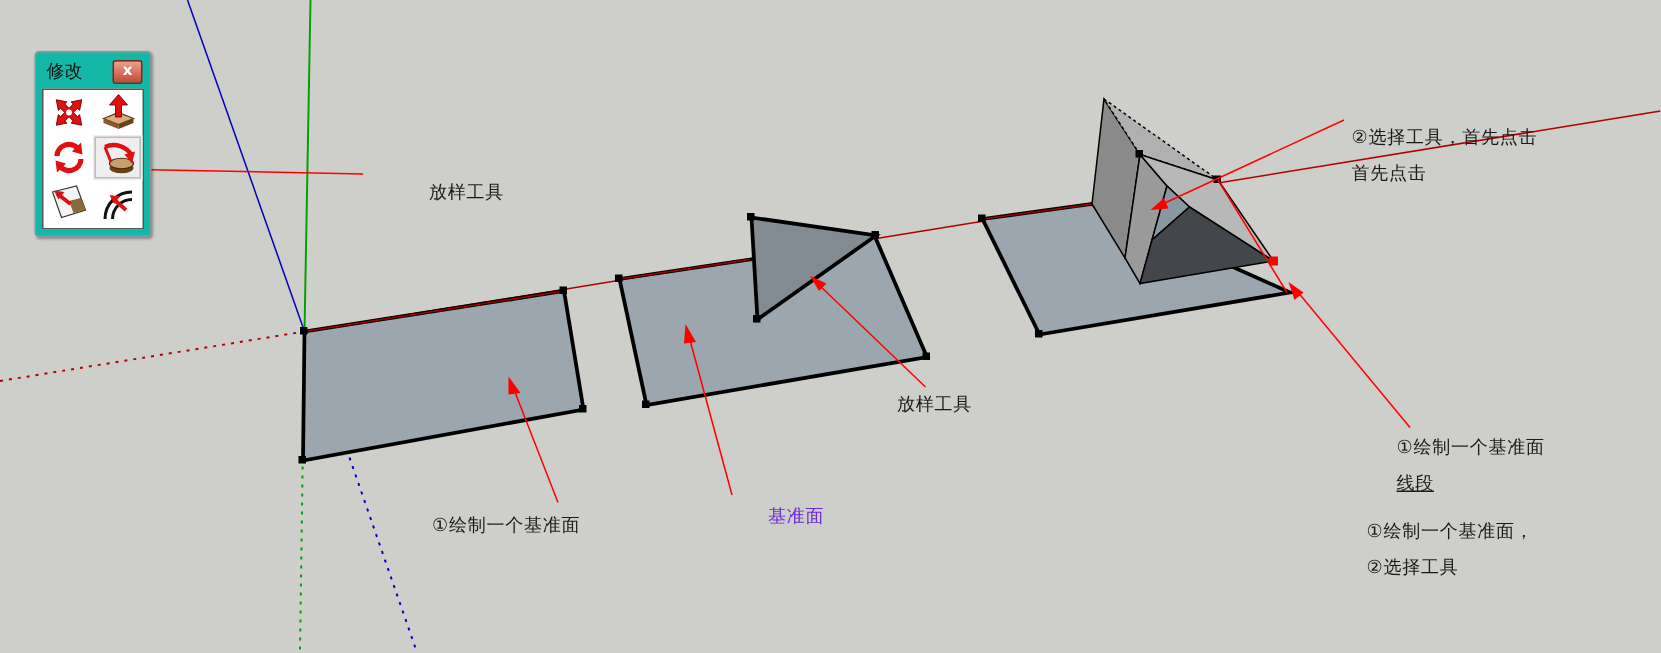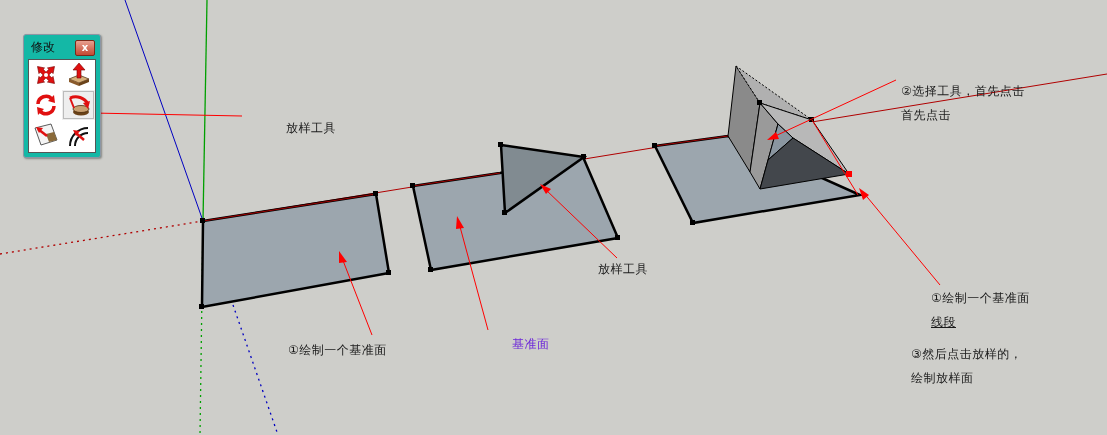--- a/index.html
+++ b/index.html
@@ -167,14 +167,14 @@
 </div>
 
 <div class="label" style="left:246px; top:117px;margin-left:40px;">放样工具</div>
 <div class="label" style="left:288px; top:339px;">①绘制一个基准面</div>
 <div class="label yellow" style="left:512px; top:334px;">基准面</div>
 <div class="label" style="left:598px; top:258px;">放样工具</div>
 <div class="label" style="left:901px; top:80px;">②选择工具，首先点击</div>
 <div class="label" style="left:901px; top:104px;">首先点击</div>
 <div class="label" style="left:931px; top:287px;">①绘制一个基准面</div>
 <div class="label" style="left:931px; top:311px;text-decoration:underline;">线段</div>
-<div class="label" style="left:911px; top:343px;">③然后点击放样的，</div>
-<div class="label" style="left:911px; top:367px;">绘制放样面</div>
+<div class="label" style="left:911px; top:343px;">①绘制一个基准面，</div>
+<div class="label" style="left:911px; top:367px;">②选择工具</div>
 
 </body></html>

